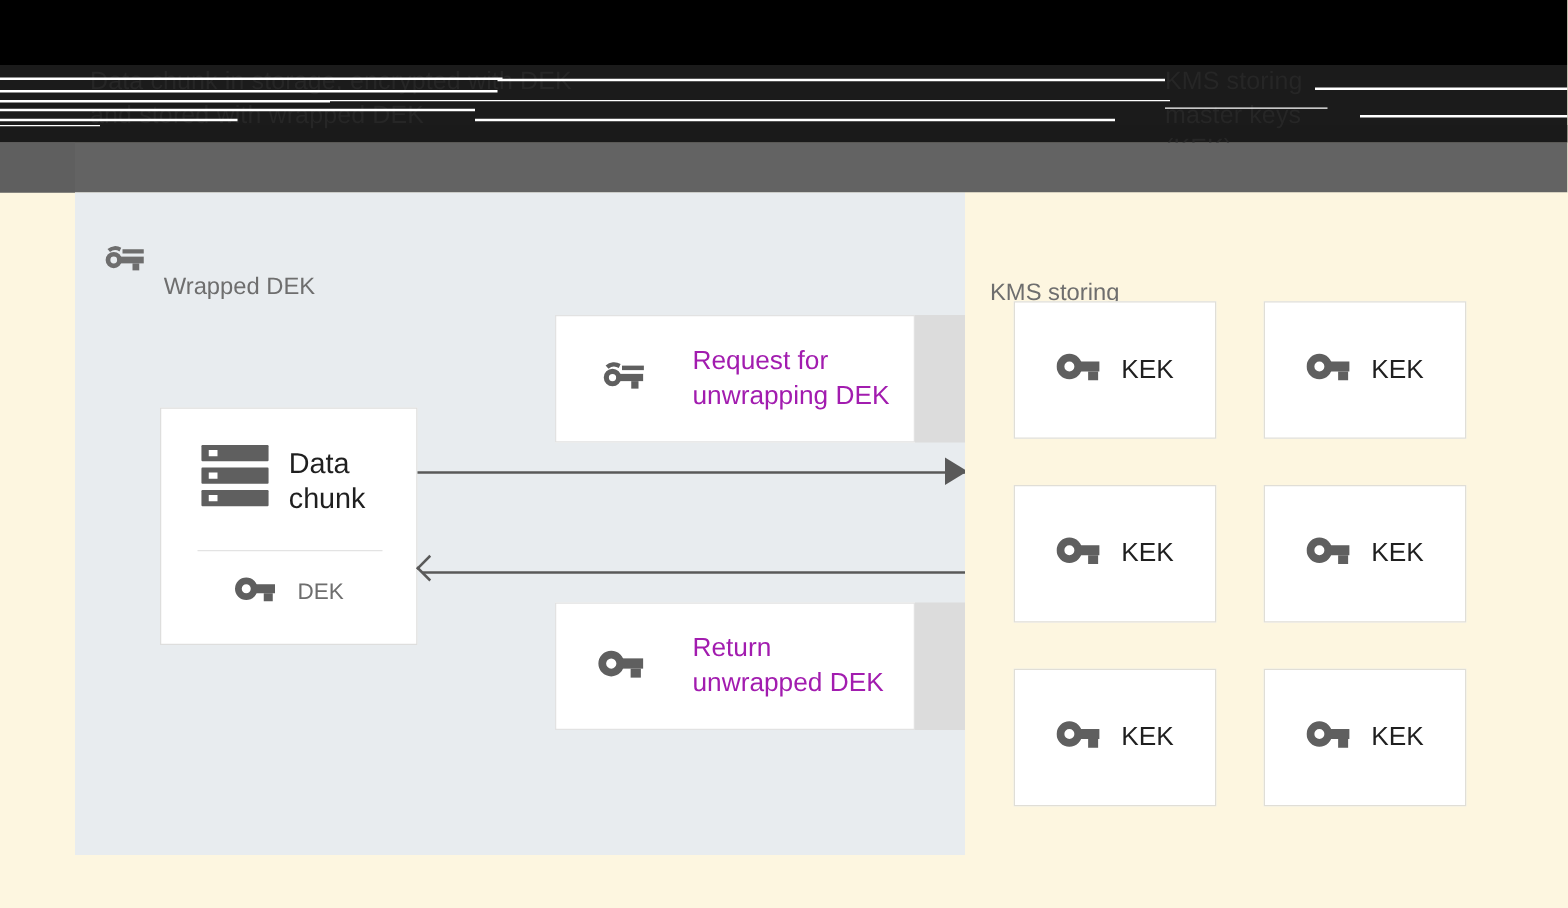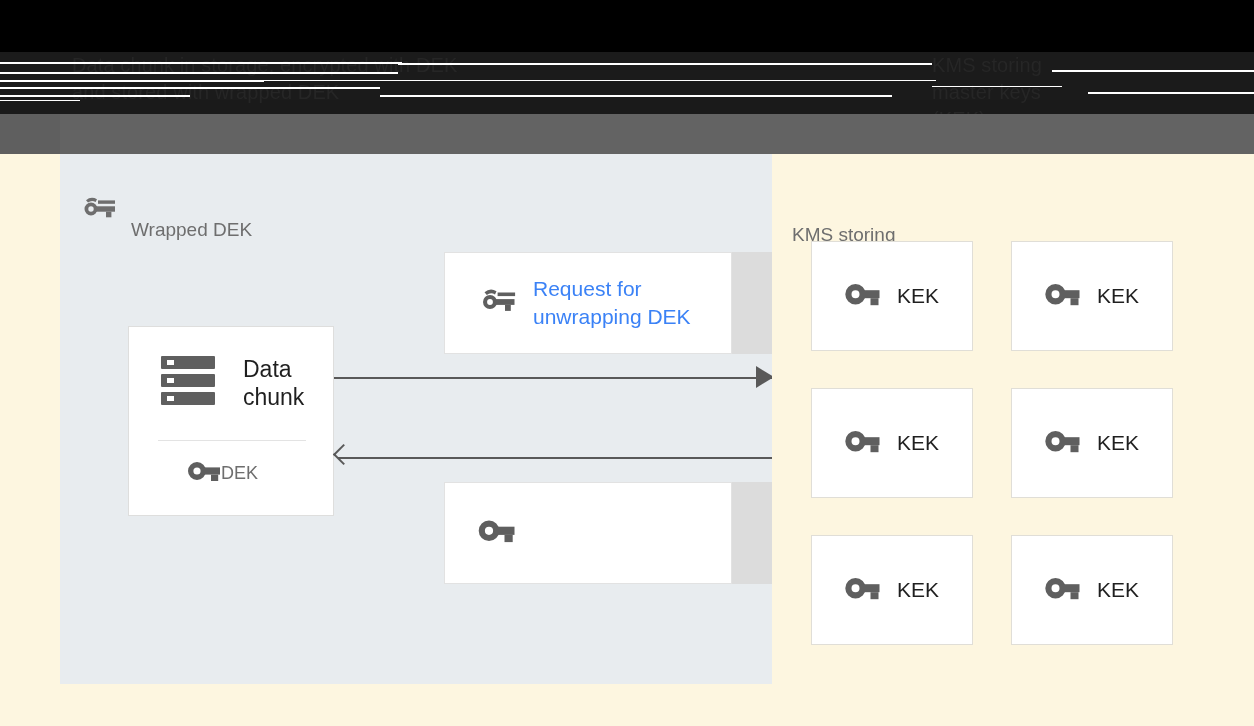--- a/index.html
+++ b/index.html
@@ -71,35 +71,35 @@
   
   .wdek-row { position: absolute; left: 80px; top: 180px; display: flex; align-items: center; gap: 13px; }
 
   
   .card {
     position: absolute;
     background: #ffffff;
     border: 1px solid #dededd;
   }
   .card-data { left: 128px; top: 326px; width: 206px; height: 190px; }
-  .data-row { position: absolute; left: 32px; top: 28px; display: flex; align-items: center; gap: 28px; }
+  .data-row { position: absolute; left: 32px; top: 28px; display: flex; align-items: center; gap: 16px; }
   .data-label { color: #1f1f1f; font-size: 23px; line-height: 28px; white-space: pre-line; }
   .card-divider { position: absolute; left: 29px; top: 113px; width: 148px; height: 1px; background: #e3e3e3; }
-  .dek-row { position: absolute; left: 58px; top: 133px; display: flex; align-items: center; }
+  .dek-row { position: absolute; left: 58px; top: 133px; display: flex; align-items: center; gap: 17px; }
   .dek-label { color: #6e6e6e; font-size: 18px; }
 
   
   .msg-wrap { position: absolute; height: 102px; }
   .msg-tail { position: absolute; top: 0; left: 288px; width: 42px; height: 102px; background: #dcdcdc; }
   .msg-card {
     position: absolute; left: 0; top: 0; width: 288px; height: 102px;
     background: #fff; border: 1px solid #e2e2e2;
     display: flex; align-items: center; gap: 15px; padding-left: 33px;
   }
-  .msg-label { color: #3b82f6; font-size: 21px; line-height: 28px; white-space: pre-line; }
+  .msg-label { color: #a21caf; font-size: 21px; line-height: 28px; white-space: pre-line; margin-left: 21px; }
 
   .msg-request { left: 444px; top: 252px; width: 330px; }
   .msg-return  { left: 444px; top: 482px; width: 330px; }
 
   
   .arrow-line { position: absolute; background: #595959; height: 2px; }
   .arrow-right-line { left: 334px; top: 377px; width: 438px; }
   .arrow-left-line  { left: 338px; top: 457px; width: 434px; }
   .arrow-head-right {
     position: absolute; left: 756px; top: 366px;
@@ -228,20 +228,22 @@
   <div class="msg-wrap msg-return">
     <div class="msg-tail"></div>
     <div class="msg-card">
       <span class="key-icon">
         <svg width="40" height="26" viewBox="0 0 40 26">
           <path d="M11 2.5 A10.3 10.3 0 1 0 11 23.1 A10.3 10.3 0 1 0 11 2.5 Z M11 8.7 A4.1 4.1 0 1 1 11 16.9 A4.1 4.1 0 1 1 11 8.7 Z" fill="#5f5f5f"></path>
           <rect x="16.5" y="8.7" width="20" height="8.2" fill="#5f5f5f"></rect>
           <rect x="26.5" y="16.9" width="8.2" height="7.2" fill="#5f5f5f"></rect>
         </svg>
       </span>
+      <span class="msg-label">Return
+unwrapped DEK</span>
     </div>
   </div>
 
   <div class="panel-cream"></div>
   <div class="panel-title" style="left:792px; top:185px;">KMS storing</div>
 
   <div class="kek-grid">
 
     <div class="kek-card">
       <span class="key-icon">

